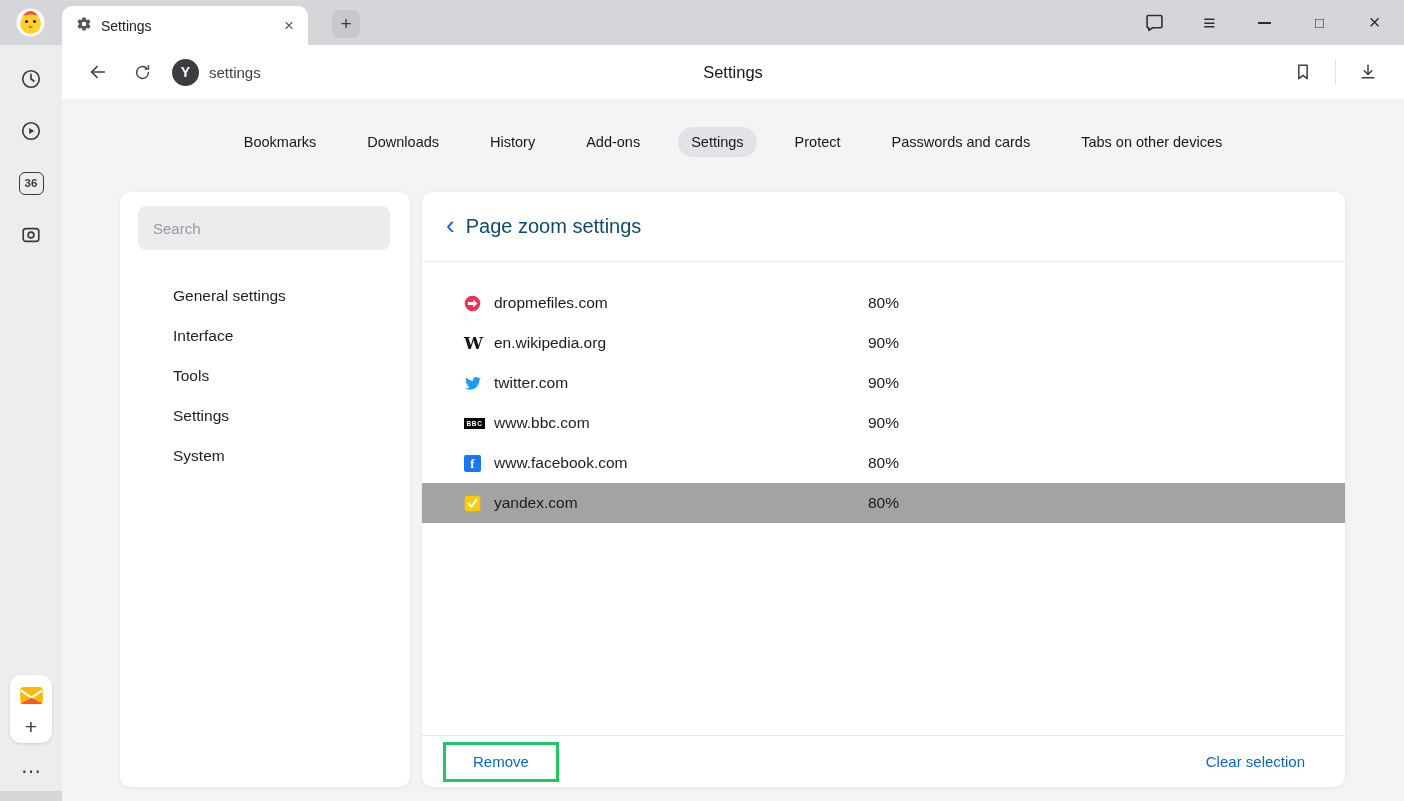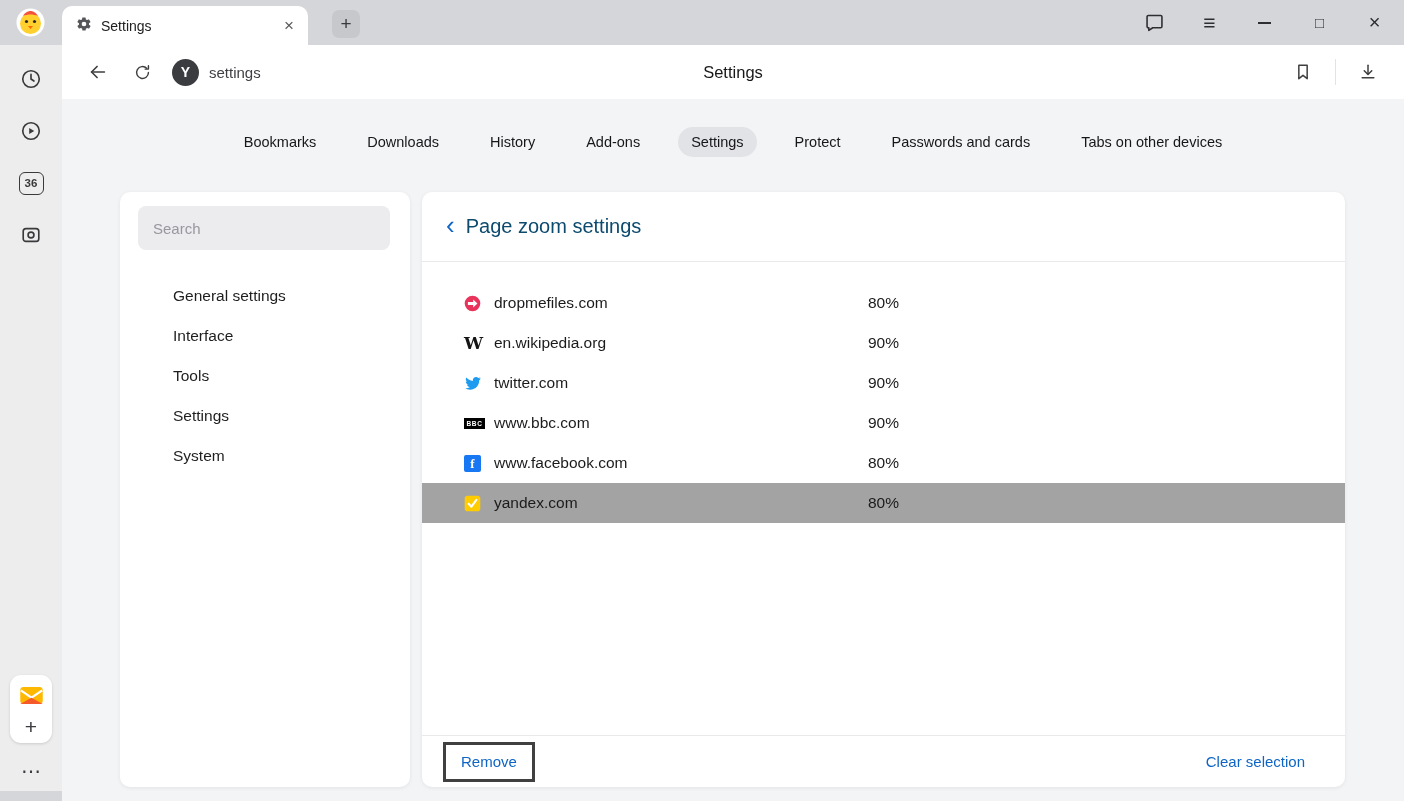--- a/index.html
+++ b/index.html
@@ -63,21 +63,21 @@
   .zoom-row{height:40px;display:grid;grid-template-columns:30px 374px auto;align-items:center;padding-left:42px}
   .zoom-row.selected{background:#a3a3a3}
   .fav{display:flex;align-items:center}
   .fav-w{font-family:"DejaVu Serif","Liberation Serif",serif;font-size:17px;font-weight:bold;color:#141414;line-height:1}
   .fav-bbc{width:21px;height:11px;background:#000;color:#fff;font-size:6.5px;font-weight:bold;letter-spacing:.6px;display:flex;align-items:center;justify-content:center}
   .fav-fb{width:17px;height:17px;background:#1877f2;border-radius:2px;color:#fff;font-size:13px;font-weight:bold;font-family:"Liberation Serif",serif;display:flex;align-items:flex-end;justify-content:center;line-height:1.1}
   .site{font-size:15.5px;color:#1b1b1d}
   .zoom-val{font-size:15.5px;color:#1b1b1d}
 
   .panel-footer{position:absolute;left:0;right:0;bottom:0;height:52px;border-top:1px solid #e9e9eb;display:flex;align-items:center;justify-content:space-between;padding:0 40px 0 21px}
-  .remove-wrap{border:3px solid #404040;padding:8px 15px}
+  .remove-wrap{border:3px solid #22c55e;padding:8px 27px}
   .link{color:#0e65c5;font-size:15px;cursor:pointer}
 </style>
 </head>
 <body>
 
 <div class="tabstrip">
   <span class="browser-logo">
     <svg width="31" height="31" viewBox="0 0 31 31">
       <circle cx="15.5" cy="15.5" r="14" fill="#fff"></circle>
       <circle cx="15.5" cy="16.5" r="10.5" fill="#ffd02e"></circle>

